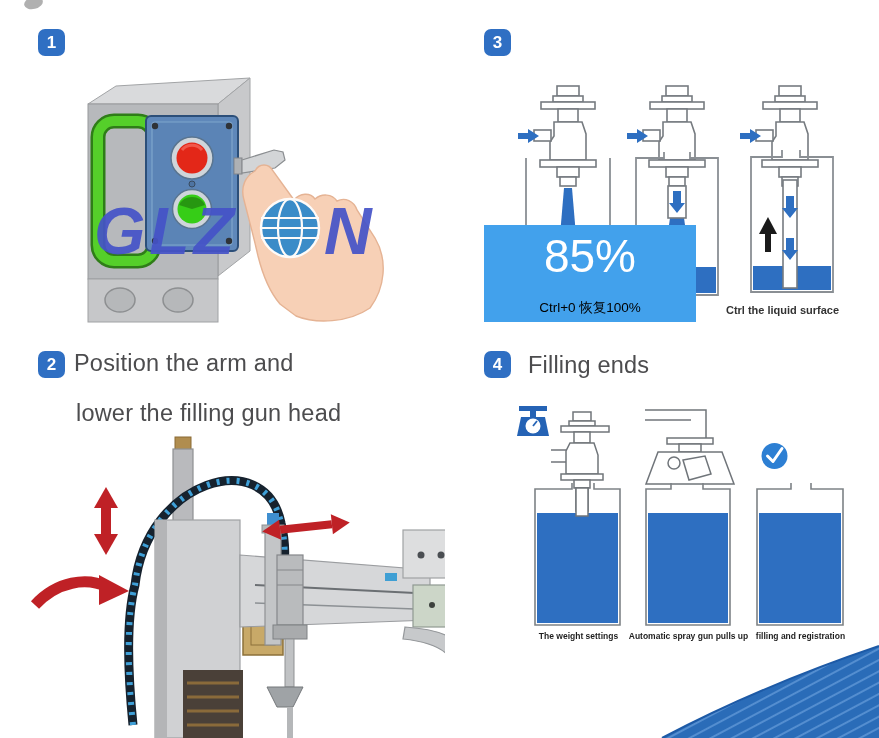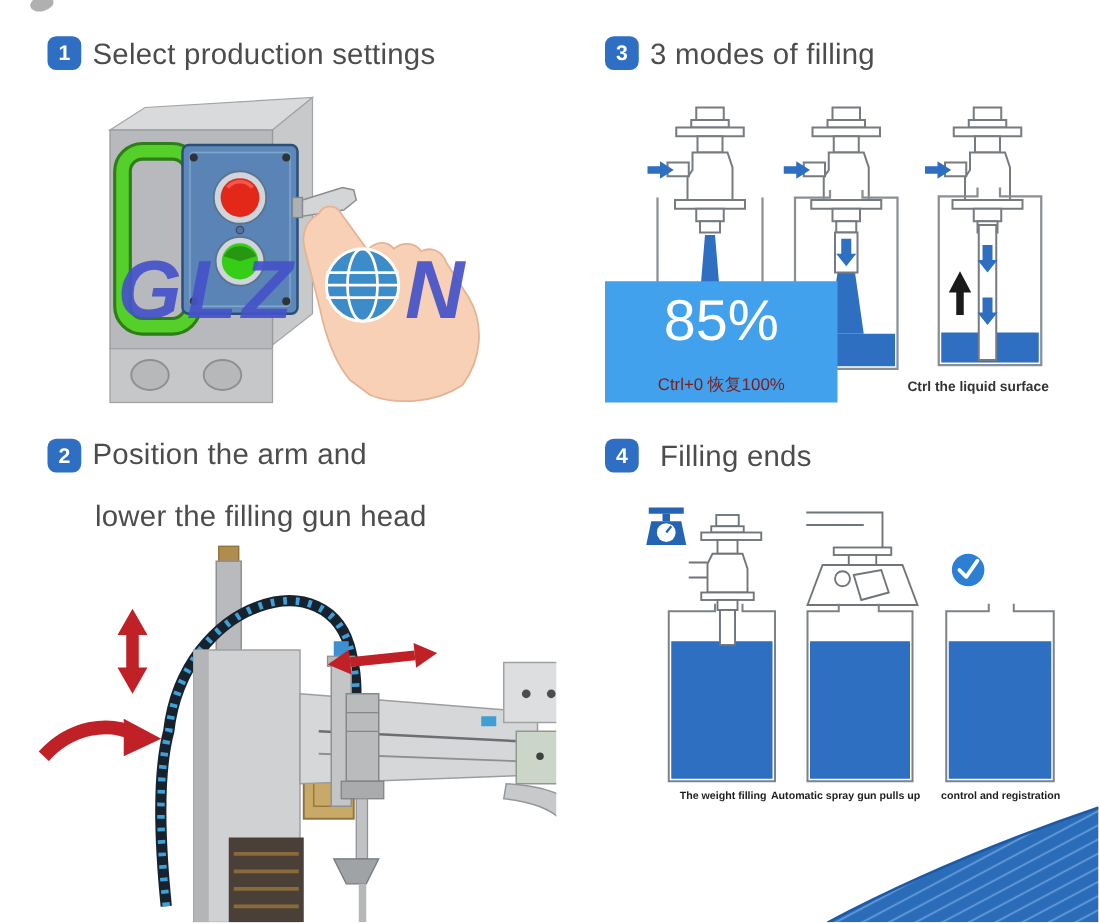--- a/index.html
+++ b/index.html
@@ -9,51 +9,50 @@
   }
   .badge{
     position:absolute;width:27px;height:27px;border-radius:7px;background:#2f6fc3;
     color:#fff;font-weight:bold;font-size:17px;display:flex;align-items:center;justify-content:center;
   }
   .step-title{
     position:absolute;font-size:23.5px;color:#4c4c4e;letter-spacing:.2px;white-space:nowrap;
   }
   .illus{position:absolute;}
   .zoom-toast{
-    position:absolute;left:484px;top:225px;width:186px;height:97px;background:#42a1ec;
+    position:absolute;left:484px;top:225px;width:212px;height:97px;background:#42a1ec;
     display:flex;flex-direction:column;align-items:center;justify-content:center;z-index:30;
   }
   .zoom-toast .pct{color:#fff;font-size:46px;font-weight:400;line-height:1;margin-top:2px;}
-  .zoom-toast .hint{color:#7f1d1d;font-size:13.5px;margin-top:20px;}
+  .zoom-toast .hint{color:#000000;font-size:13.5px;margin-top:20px;}
   .mode3-caption{
     position:absolute;left:690px;top:304px;width:185px;text-align:center;
     font-size:11px;font-weight:bold;color:#333;z-index:5;
   }
   .end-caption{
     position:absolute;top:631px;width:145px;text-align:center;
     font-size:8.5px;font-weight:bold;color:#1e1e1e;
   }
-  #cap1{left:506px;} #cap2{left:583px;padding-left:21px;} #cap3{left:728px;}
+  #cap1{left:506px;} #cap2{left:616px;} #cap3{left:728px;}
   .smudge{
     position:absolute;left:24px;top:-3px;width:19px;height:12px;background:#6f6f6f;
     opacity:.55;border-radius:50%;transform:rotate(-14deg);
   }
   svg{display:block;}
 </style>
 </head>
 <body>
 
 <div id="stage">
 
   <div class="smudge"></div>
 
   <div class="badge" style="left:38px;top:29px;">
     <span>1</span>
   </div>
-  <div class="step-title" style="left:74px;top:30px;">Select production settings</div>
 
   <svg class="illus" style="left:58px;top:76px;" width="355" height="248" viewBox="0 0 355 248">
 
     <g>
       <polygon points="30,28 58,10 192,2 160,28" fill="#d9dadc" stroke="#a2a4a6" stroke-width="1"></polygon>
       <polygon points="160,28 192,2 192,175 160,200" fill="#c8c9cb" stroke="#a2a4a6" stroke-width="1"></polygon>
       <rect x="30" y="28" width="130" height="175" fill="#b7b9bc" stroke="#97999c" stroke-width="1"></rect>
       <rect x="30" y="203" width="130" height="43" fill="#c6c7c9" stroke="#a0a2a4" stroke-width="1"></rect>
       <ellipse cx="62" cy="224" rx="15" ry="12" fill="#b6b8ba" stroke="#8d8f91" stroke-width="1.5"></ellipse>
       <ellipse cx="120" cy="224" rx="15" ry="12" fill="#b6b8ba" stroke="#8d8f91" stroke-width="1.5"></ellipse>
@@ -103,21 +102,20 @@
         <line x1="203" y1="162" x2="261" y2="162" stroke="#fff" stroke-width="2.2"></line>
         <line x1="203" y1="152" x2="261" y2="152" stroke="#fff" stroke-width="2.2"></line>
       </g>
       <text x="266" y="178" font-size="66" font-weight="bold" font-style="italic" fill="#4553c8">N</text>
     </g>
   </svg>
 
   <div class="badge" style="left:484px;top:29px;">
     <span>3</span>
   </div>
-  <div class="step-title" style="left:520px;top:30px;">3 modes of filling</div>
 
   <svg class="illus" style="left:488px;top:80px;" width="391" height="240" viewBox="0 0 391 240">
     <defs>
       <g id="nozzle" fill="#fff" stroke="#767b80" stroke-width="1.6">
         <rect x="-11" y="0" width="22" height="10"></rect>
         <rect x="-15" y="10" width="30" height="6"></rect>
         <rect x="-27" y="16" width="54" height="7"></rect>
         <rect x="-10" y="23" width="20" height="13"></rect>
         <path d="M-14,36 L14,36 L18,48 L18,74 L-18,74 L-18,56 L-14,50 Z"></path>
         <rect x="-34" y="44" width="17" height="11"></rect>
@@ -295,23 +293,23 @@
     <g>
       <g>
         <circle cx="279.5" cy="58" r="13" fill="#2d7fd3"></circle>
         <path d="M272.5,58 L278,63.5 L287,50.5" stroke="#fff" stroke-width="3" fill="none" stroke-linecap="round" stroke-linejoin="round"></path>
       </g>
       <path d="M296,85 L296,91 L262,91 L262,227 L348,227 L348,91 L316,91 L316,85" fill="none" stroke="#7d8286" stroke-width="1.6"></path>
       <rect x="264" y="115" width="82" height="110" fill="#2e6fc1"></rect>
     </g>
   </svg>
 
-  <div class="end-caption" id="cap1">The weight filling</div>
+  <div class="end-caption" id="cap1">The weight settings</div>
   <div class="end-caption" id="cap2">Automatic spray gun pulls up</div>
-  <div class="end-caption" id="cap3">control and registration</div>
+  <div class="end-caption" id="cap3">filling and registration</div>
 
   <svg style="position:absolute;right:0;bottom:0;" width="225" height="100" viewBox="0 0 225 100">
     <defs>
       <pattern id="hatch" width="10" height="10" patternUnits="userSpaceOnUse" patternTransform="rotate(-28)">
         <rect width="10" height="10" fill="#2a6cb8"></rect>
         <line x1="0" y1="5" x2="10" y2="5" stroke="#6ba0de" stroke-width="1.3"></line>
       </pattern>
     </defs>
     <path d="M225,8 C160,30 80,62 8,100 L225,100 Z" fill="url(#hatch)"></path>
     <path d="M225,8 C160,30 80,62 8,100" fill="none" stroke="#1d5aa6" stroke-width="2"></path>

